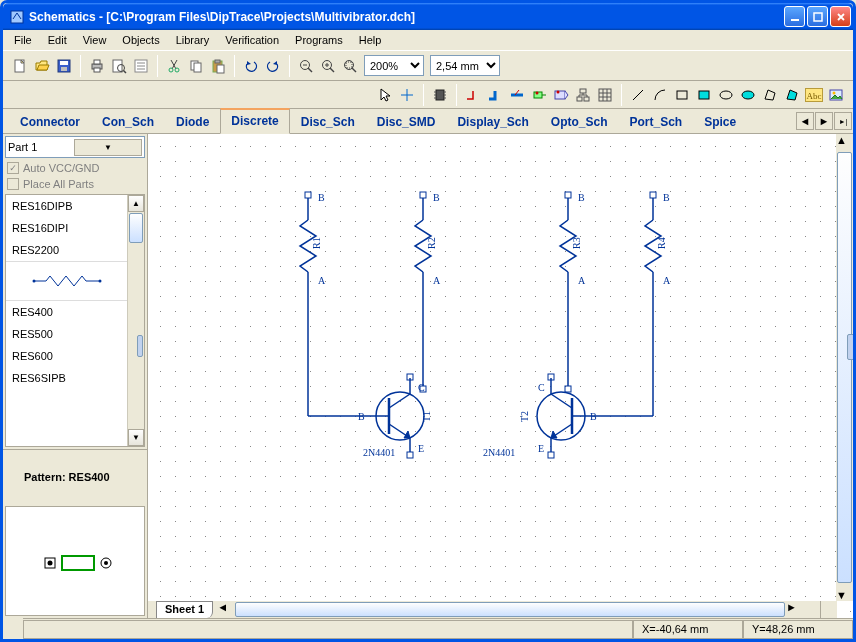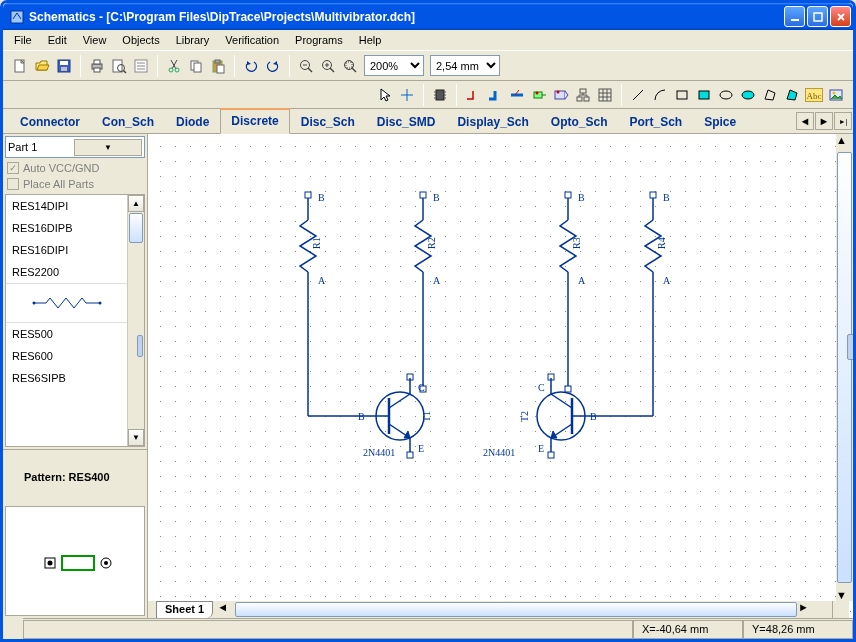--- a/index.html
+++ b/index.html
@@ -39,21 +39,21 @@
   .vscroll{position:absolute;right:0;top:0;bottom:0;width:17px;background:#ece9d8;border-left:1px solid #cdcabb;}
   .vscroll .sbtn{height:17px;background:linear-gradient(#fefefe,#e7e5db);border:1px solid #aca899;display:flex;align-items:center;justify-content:center;font-size:8px;}
   .vscroll .thumb{position:absolute;left:1px;right:1px;background:linear-gradient(#fefefe,#cbe0ff);border:1px solid #7f9db9;border-radius:2px;}
   .pattern-label{padding:21px;font-weight:bold;border-top:1px solid #aca899;}
   .pattern-preview{flex-basis:110px;background:#fff;border:1px solid #aca899;margin:2px;display:flex;align-items:center;justify-content:center;}
   .canvas-area{flex:1;display:flex;flex-direction:column;position:relative;}
   .canvas{flex:1;background:#fff;position:relative;overflow:hidden;}
   .dotgrid{position:absolute;inset:0;background-image:radial-gradient(#888 0.6px, transparent 0.6px);background-size:15px 15px;background-position:5px 5px;}
   svg.schem{position:absolute;inset:0;}
   .canvas-vscroll{position:absolute;right:0;top:0;bottom:17px;width:17px;background:#ece9d8;}
-  .canvas-hscroll{position:absolute;bottom:0;left:0;right:4px;height:17px;background:#ece9d8;display:flex;}
+  .canvas-hscroll{position:absolute;bottom:0;left:0;right:16px;height:17px;background:#ece9d8;display:flex;}
   .sheet-tab{background:#fff;border:1px solid #888;border-bottom:none;padding:1px 8px;font-weight:bold;font-size:11px;display:inline-block;border-radius:0 0 6px 0;margin-left:8px; position:relative; top:0px;}
   .statusbar{height:21px;border-top:1px solid #aca899;background:#ece9d8;display:flex;align-items:center;margin-left:20px;}
   .statusbar .cell{border:1px solid #aca899;padding:2px 8px;background:#ece9d8;height:19px;display:flex;align-items:center;}
   .tbtn svg, .toolbar2 svg { display:block;}
   .pad-thumb{position:absolute;right:1px;width:6px;background:#c1d2ee;border:1px solid #7f9db9;border-radius:2px;}
 </style>
 </head>
 <body>
 
 <div class="window">
@@ -361,33 +361,33 @@
           <span class="chkbox">✓</span>
           <span>Auto VCC/GND</span>
         </div>
       <div class="chk">
           <span class="chkbox"></span>
           <span>Place All Parts</span>
         </div>
 
       <div class="partlist">
         <div class="partlist-inner">
-          <div class="pitem">RES14DIPI</div>
           <div class="pitem">RES16DIPB</div>
           <div class="pitem">RES16DIPI</div>
           <div class="pitem">RES2200</div>
           <div class="preview">
             <svg width="70" height="20">
                 <line x1="2" y1="10" x2="14" y2="10" stroke="#003399"></line>
                 <path d="M14 10 L18 5 L26 15 L34 5 L42 15 L50 5 L54 10" fill="none" stroke="#003399"></path>
                 <line x1="54" y1="10" x2="68" y2="10" stroke="#003399"></line>
                 <circle cx="2" cy="10" r="1.5" fill="#003399"></circle>
                 <circle cx="68" cy="10" r="1.5" fill="#003399"></circle>
               </svg>
           </div>
+          <div class="pitem">RES400</div>
           <div class="pitem">RES500</div>
           <div class="pitem">RES600</div>
           <div class="pitem">RES6SIPB</div>
         </div>
         <div class="vscroll">
           <div class="sbtn">▲</div>
           <div class="thumb" style="top:18px;height:30px;"></div>
           <div class="pad-thumb" style="top:140px;height:22px;"></div>
           <div class="sbtn" style="position:absolute;bottom:0;left:0;right:0;">▼</div>
         </div>

